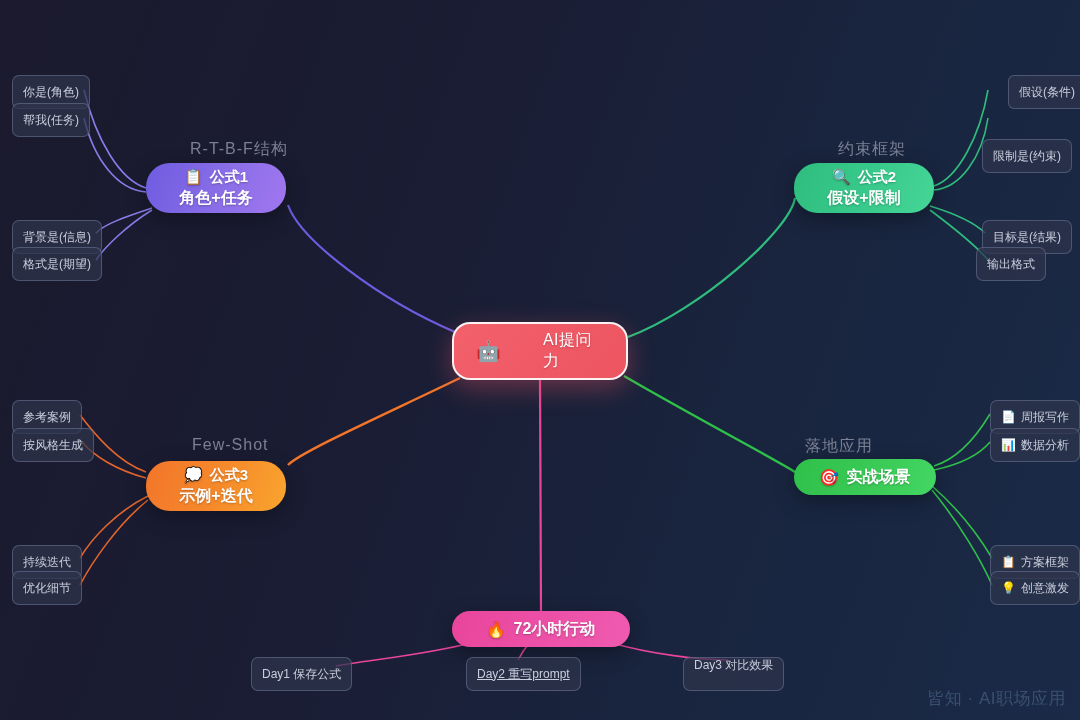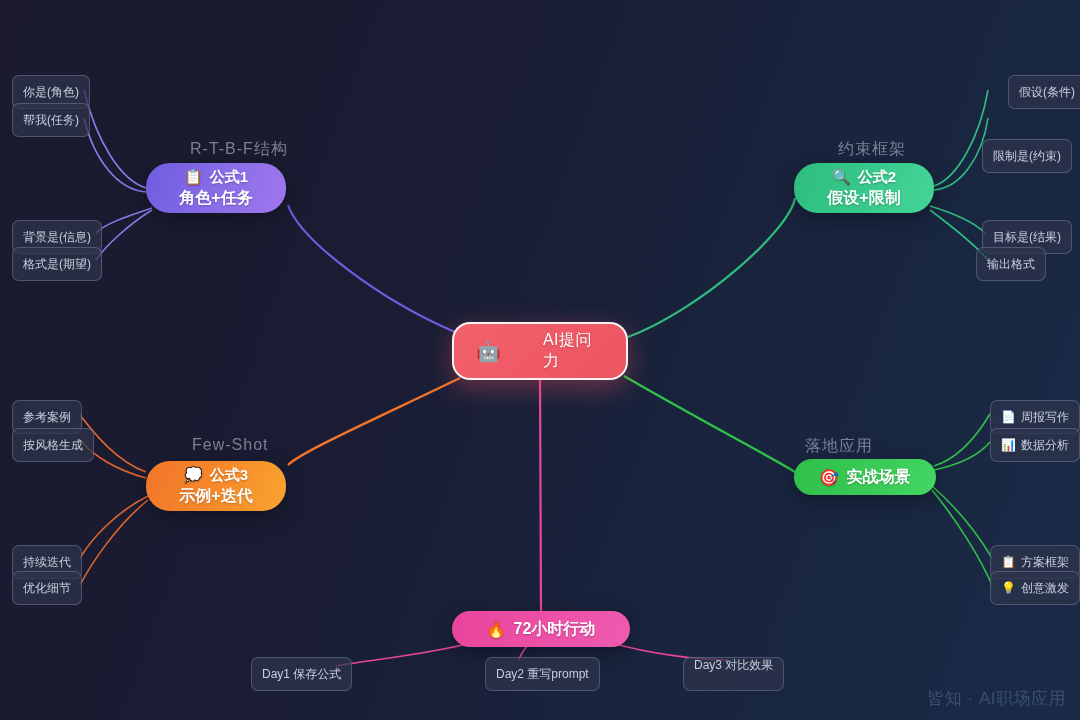--- a/index.html
+++ b/index.html
@@ -210,21 +210,21 @@
 
   <div class="node branch b-pink single" style="left:452px; top:611px; width:178px; height:36px;">
     <span class="line1">
       <span>🔥</span>
       <span>72小时行动</span>
     </span>
   </div>
   <div class="leaf" style="left:251px; top:657px;border-radius:7px;">
     <span>Day1 保存公式</span>
   </div>
-  <div class="leaf" style="left:485px; top:657px;">
+  <div class="leaf" style="left:466px; top:657px;text-decoration:underline;">
     <span>Day2 重写prompt</span>
   </div>
   <div class="leaf" style="left:683px; top:657px;align-items:flex-end;">
     <span>Day3 对比效果</span>
   </div>
 
   <div class="footer">皆知 · AI职场应用</div>
 
 </div>
 

